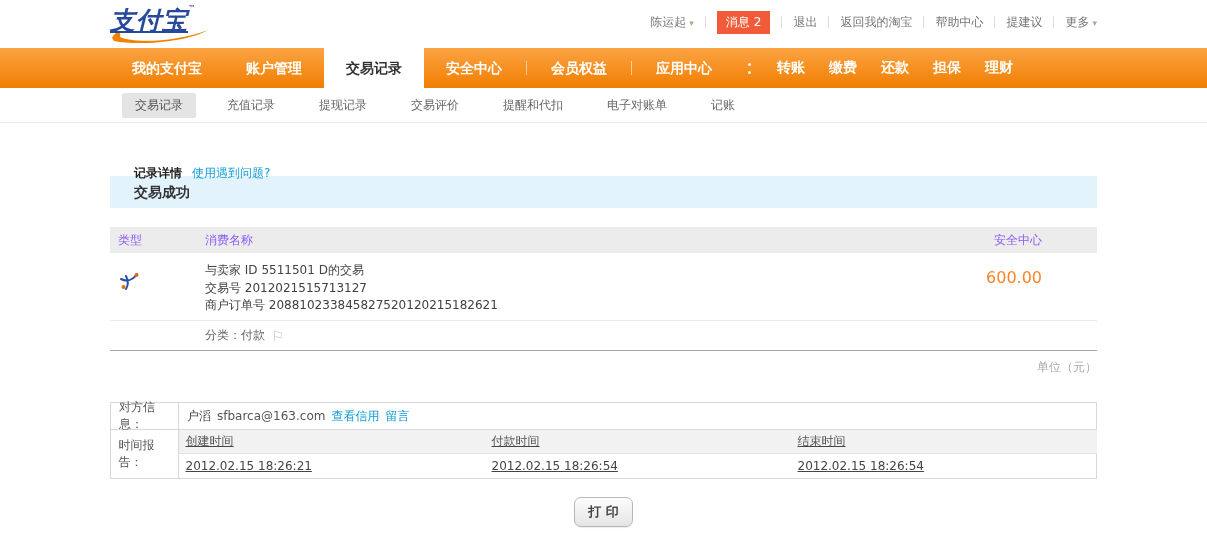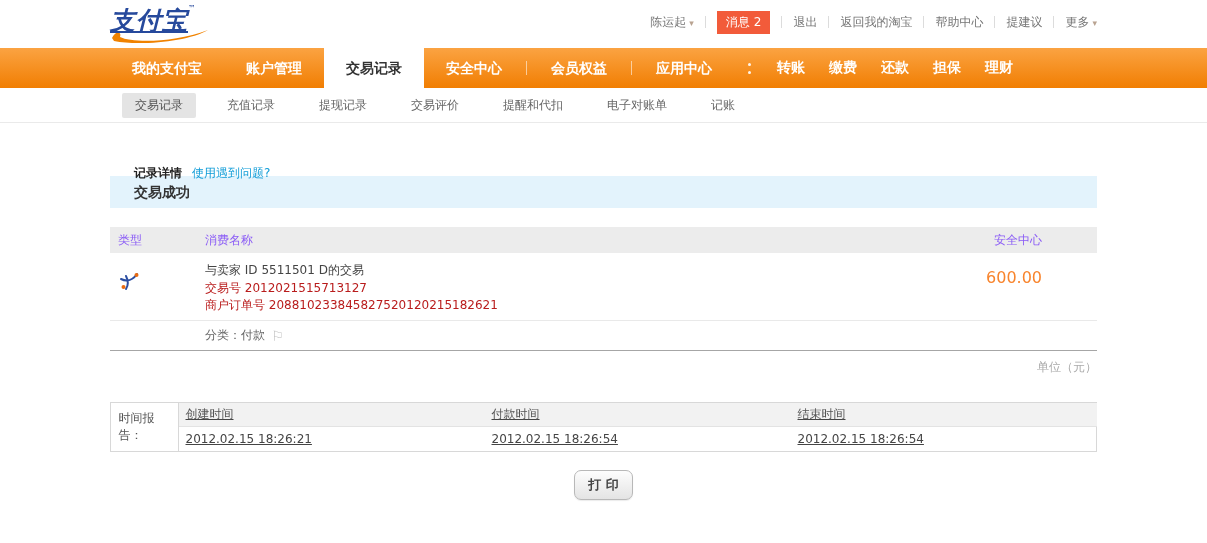--- a/index.html
+++ b/index.html
@@ -48,21 +48,21 @@
   
   .tx-table { margin-top:19px; }
   .tx-head { display:flex; height:26px; align-items:center; background:#ececec; color:#8b5cf6; }
   .col-type { width:90px; padding-left:8px; }
   .col-name { flex:1; padding-left:5px; }
   .col-amount { width:160px; text-align:right; padding-right:55px; }
   .tx-row { display:flex; padding:9px 0 7px; }
   .cell-type { width:90px; padding-left:8px; padding-top:8px; }
   .cell-name { flex:1; padding-left:5px; line-height:16px; }
   .tx-title { color:#444; margin-bottom:2px; }
-  .tx-gray { color:#b91c1c; margin-top:1px; }
+  .tx-gray { color:#404040; margin-top:1px; }
   .cell-amount { width:160px; text-align:right; padding-right:55px; color:#f8842c; font-size:16px; padding-top:6px; }
   .divider-light { border-top:1px solid #e9e9e9; }
   .category-row { height:29px; display:flex; align-items:center; padding-left:95px; color:#666; }
   .flag-icon { color:#c4c4c4; font-size:14px; margin-left:6px; cursor:pointer; }
   .divider-dark { border-top:1px solid #a6a6a6; }
   .unit-note { text-align:right; color:#aaa; padding-top:8px; height:25px; }
 
   
   .details-table { margin-top:26px; border:1px solid #d8d8d8; }
   .dt-row1 { display:flex; border-bottom:1px solid #d8d8d8; height:27px; }
@@ -186,20 +186,29 @@
     <div class="divider-light"></div>
     <div class="category-row">
       <span>分类：付款</span>
       <span class="flag-icon">⚐</span>
     </div>
     <div class="divider-dark"></div>
     <div class="unit-note">单位（元）</div>
   </div>
 
   <div class="details-table">
+    <div class="dt-row1">
+      <div class="dt-label">对方信息：</div>
+      <div class="dt-party">
+        <span class="party-name">户滔</span>
+        <span class="party-email">sfbarca@163.com</span>
+        <span class="dt-link">查看信用</span>
+        <span class="dt-link">留言</span>
+      </div>
+    </div>
     <div class="dt-row2">
       <div class="dt-label">时间报告：</div>
       <div class="time-table">
         <div class="time-head">
           <span class="time-cell">创建时间</span>
           <span class="time-cell">付款时间</span>
           <span class="time-cell">结束时间</span>
         </div>
         <div class="time-vals">
           <span class="time-cell">2012.02.15 18:26:21</span>

